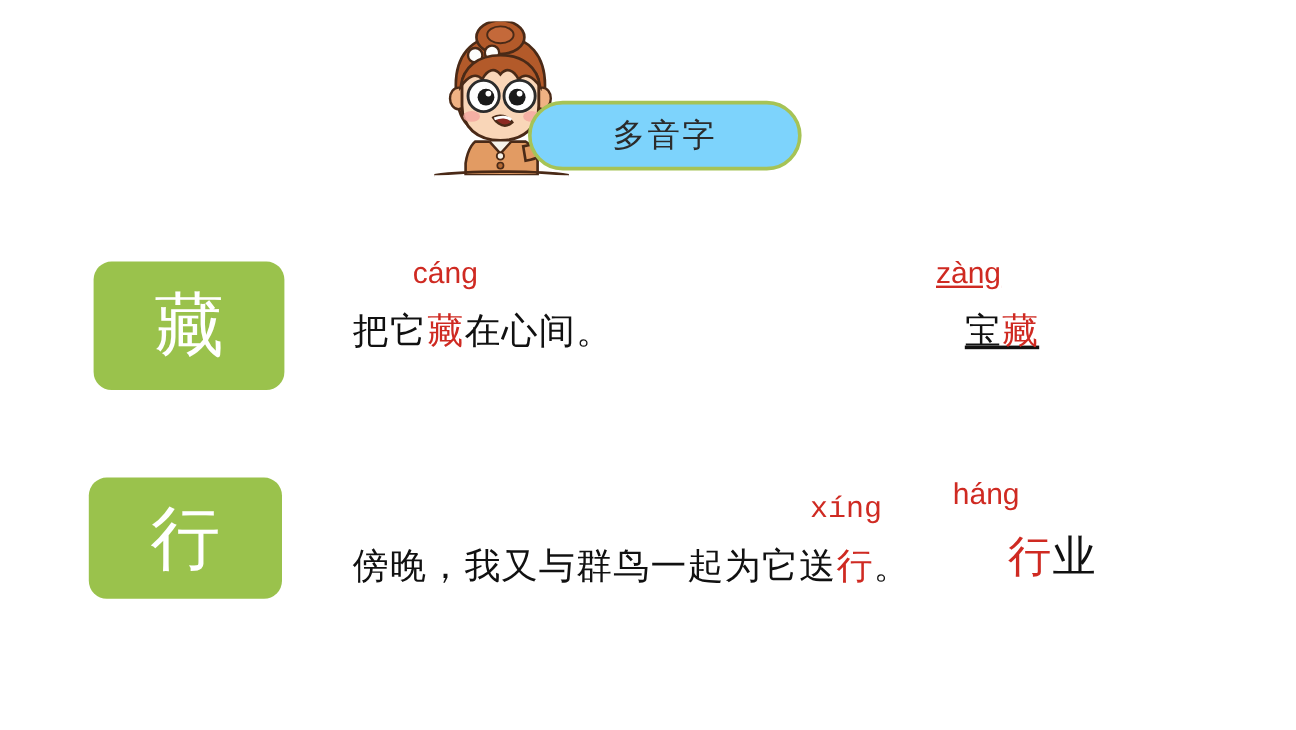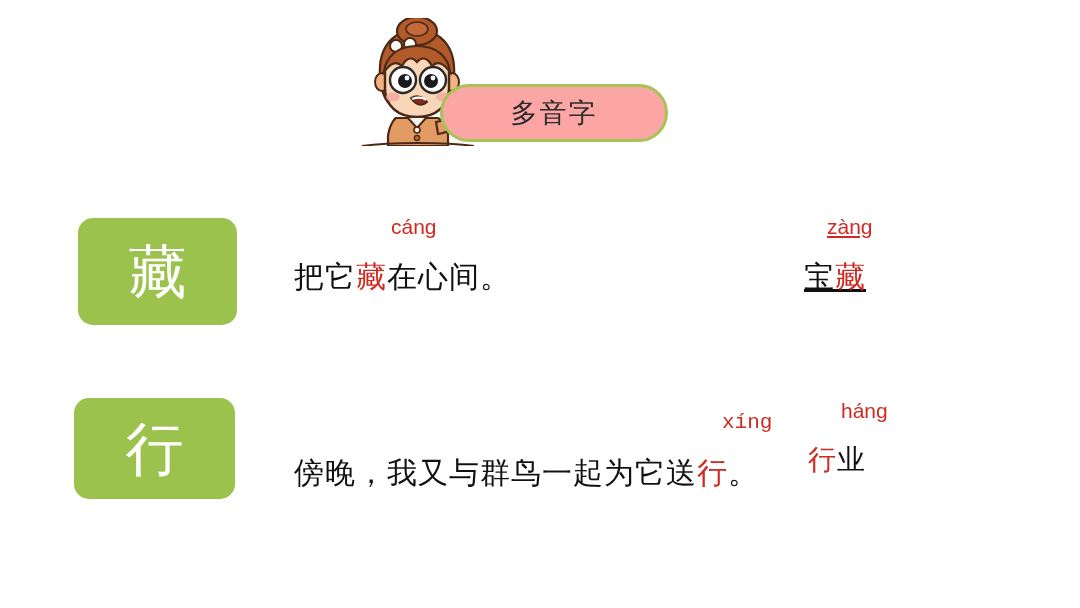--- a/index.html
+++ b/index.html
@@ -33,21 +33,21 @@
     height: 140px;
   }
 
   #banner-pill {
     position: absolute;
     left: 80px;
     top: 66px;
     width: 228px;
     height: 58px;
     box-sizing: border-box;
-    background: #fca5a5;
+    background: #7dd3fc;
     border: 3px solid #a6c356;
     border-radius: 30px;
   }
   #banner-title {
     position: absolute;
     left: 0;
     top: 0;
     width: 100%;
     height: 100%;
     display: flex;
@@ -95,24 +95,23 @@
     font-weight: 400;
   }
 
   
   .reading {
     position: absolute;
   }
   .pinyin {
     position: absolute;
     color: #cf2a22;
-    font-size: 21px;
+    font-size: 25px;
     line-height: 1;
     white-space: nowrap;
-    margin-left: 47px;
   }
   .example {
     position: absolute;
     font-size: 30px;
     line-height: 1;
     color: #111111;
     white-space: nowrap;
     letter-spacing: 1px;
   }
   .example .hl {
@@ -129,21 +128,21 @@
   #reading-0-1 .example { left: 804px; top: 62px; text-decoration: underline; }
 
   
   #reading-1-0 { left: 0; top: 0; }
   #reading-1-0 .pinyin  { left: 675px; top: 32px; font-family: Liberation Mono, monospace; }
   #reading-1-0 .example { left: 294px; top: 78px; }
 
   #reading-1-1 { left: 0; top: 0; }
   #reading-1-1 .pinyin  { left: 794px; top: 20px; }
   #reading-1-1 .example { left: 808px; top: 66px; }
-  #reading-1-1 .example { font-size: 28px; }
+  #reading-1-1 .example { font-size: 36px; margin-left: 32px; }
 </style>
 </head>
 <body>
 
 <div id="header-area">
 
   <div id="mascot">
     <svg viewBox="0 0 115 140" width="115" height="140" xmlns="http://www.w3.org/2000/svg">
 
       <path d="M20 58 C18 28 34 12 57 12 C80 12 96 28 94 58 C93 74 88 84 82 88 L32 88 C26 84 21 74 20 58 Z" fill="#b35a2a" stroke="#4a2a17" stroke-width="2.2"></path>

